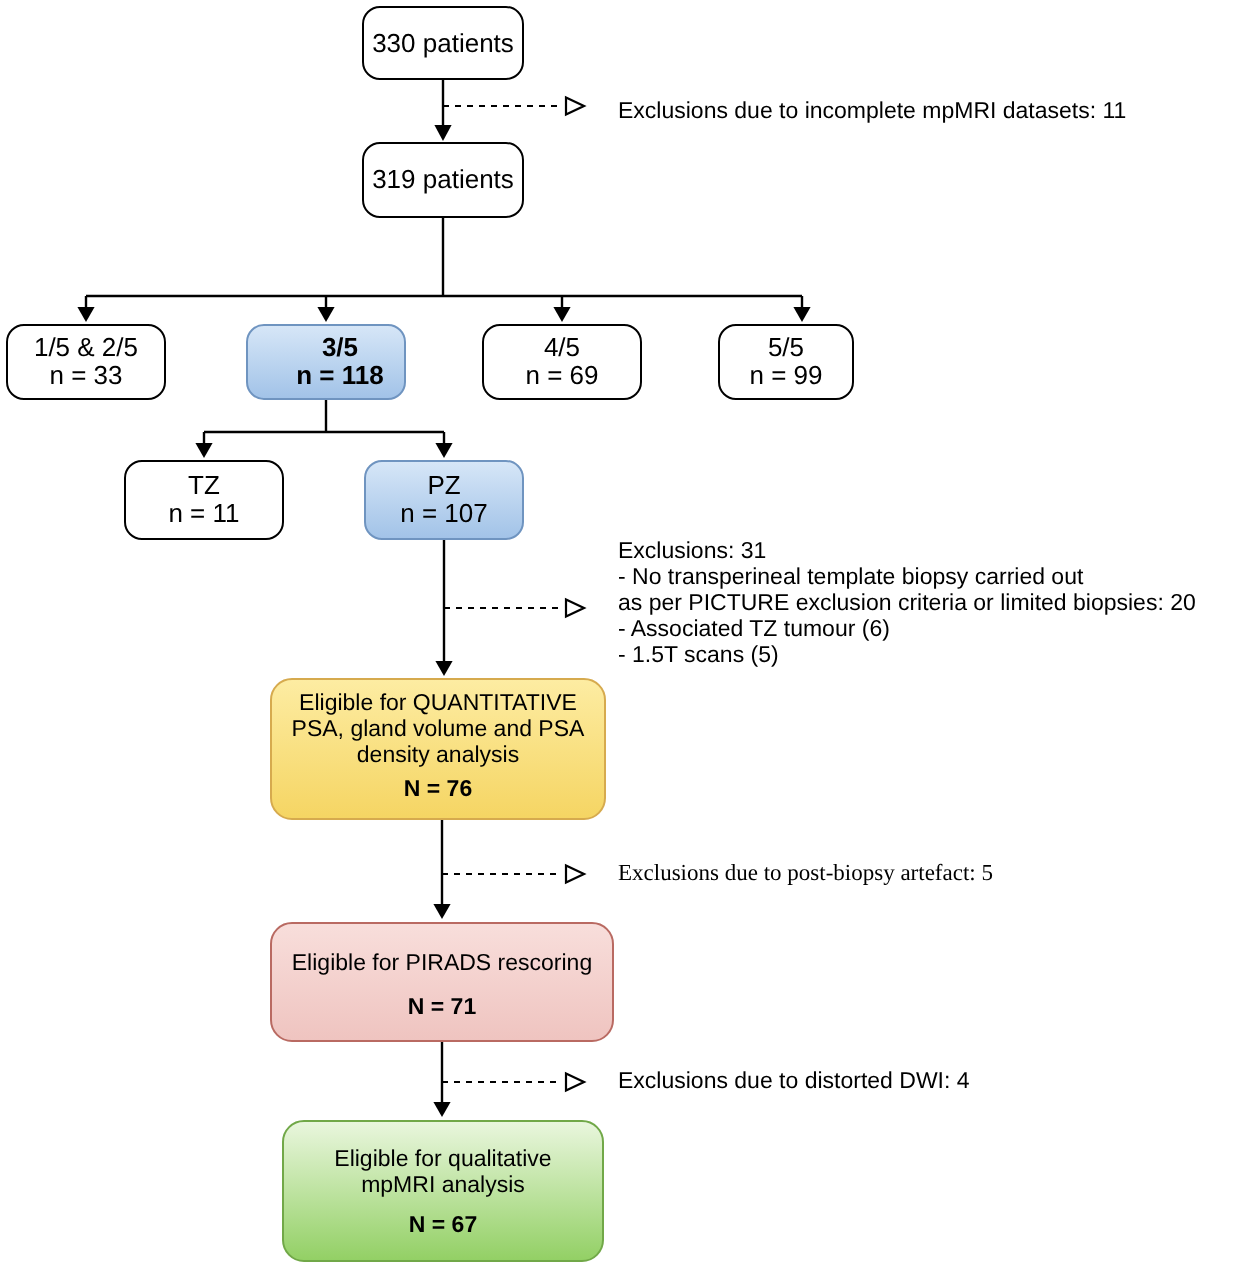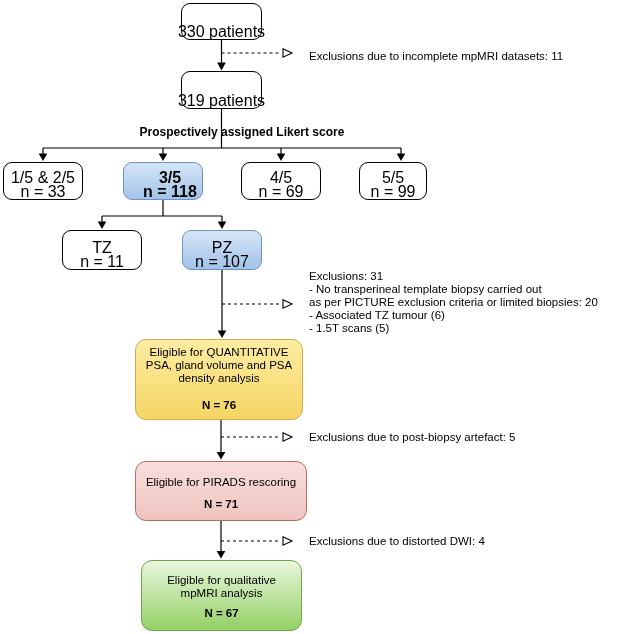--- a/index.html
+++ b/index.html
@@ -3,22 +3,22 @@
 <meta charset="utf-8">
 <style>
   html,body{margin:0;padding:0;background:#fff;}
   .canvas{
     position:relative;width:624px;height:634px;background:#ffffff;
     font-family:"Liberation Sans","DejaVu Sans",sans-serif;color:#000;overflow:hidden;
   }
   .wires{position:absolute;left:0;top:0;}
   .node{
     position:absolute;box-sizing:border-box;border:1.2px solid #000;border-radius:9px;
-    background:#fff;display:flex;flex-direction:column;align-items:center;justify-content:flex-end;
-    font-size:16px;line-height:14px;text-align:center;
+    background:#fff;display:flex;flex-direction:column;align-items:center;justify-content:center;
+    font-size:13px;line-height:14px;text-align:center;
   }
   .node .nline{white-space:nowrap;}
   .node.blue{
     background:linear-gradient(#d6e6f7,#a2c3e8);
     border-color:#6f94c0;
   }
   .node.bold{font-weight:bold;}
   .bignode{
     position:absolute;box-sizing:border-box;border-radius:11px;
     display:flex;flex-direction:column;align-items:center;justify-content:space-between;
@@ -100,21 +100,20 @@
   </svg>
 
   <div class="node" style="left:181px;top:3px;width:81px;height:37px;">
     <div class="nline">330 patients</div>
   </div>
 
   <div class="node" style="left:181px;top:71px;width:81px;height:38px;">
     <div class="nline">319 patients</div>
   </div>
 
-  <div class="branch-header">Prospectively assigned Likert score</div>
 
   <div class="node" style="left:3px;top:162px;width:80px;height:38px;">
     <div class="nline">1/5 &amp; 2/5</div>
     <div class="nline">n = 33</div>
   </div>
 
   <div class="node blue bold" style="left:123px;top:162px;width:80px;height:38px;padding-left:14px;">
     <div class="nline">3/5</div>
     <div class="nline">n = 118</div>
   </div>
@@ -132,21 +131,21 @@
   <div class="node" style="left:62px;top:230px;width:80px;height:40px;">
     <div class="nline">TZ</div>
     <div class="nline">n = 11</div>
   </div>
 
   <div class="node blue" style="left:182px;top:230px;width:80px;height:40px;">
     <div class="nline">PZ</div>
     <div class="nline">n = 107</div>
   </div>
 
-  <div class="bignode yellow" style="left:135px;top:339px;width:168px;height:81px;">
+  <div class="bignode yellow" style="left:135px;top:339px;width:168px;height:71px;">
     <div>
       <div>Eligible for QUANTITATIVE</div>
       <div>PSA, gland volume and PSA</div>
       <div>density analysis</div>
     </div>
     <div class="nvalue">N = 76</div>
   </div>
 
   <div class="bignode pink" style="left:135px;top:461px;width:172px;height:60px;">
     <div>Eligible for PIRADS rescoring</div>
@@ -164,17 +163,17 @@
   <div class="excl" style="left:309px;top:50px;">Exclusions due to incomplete mpMRI datasets: 11</div>
 
   <div class="excl" style="left:309px;top:269.5px;">
     <div>Exclusions: 31</div>
     <div>- No transperineal template biopsy carried out</div>
     <div>as per PICTURE exclusion criteria or limited biopsies: 20</div>
     <div>- Associated TZ tumour (6)</div>
     <div>- 1.5T scans (5)</div>
   </div>
 
-  <div class="excl" style="left:309px;top:430.5px;">Exclusions due to post-biopsy artefact: 5</div>
+  <div class="excl" style="left:309px;top:430.5px;font-family:Liberation Serif, serif;">Exclusions due to post-biopsy artefact: 5</div>
 
   <div class="excl" style="left:309px;top:534.5px;">Exclusions due to distorted DWI: 4</div>
 
 </div>
 
 </body></html>

